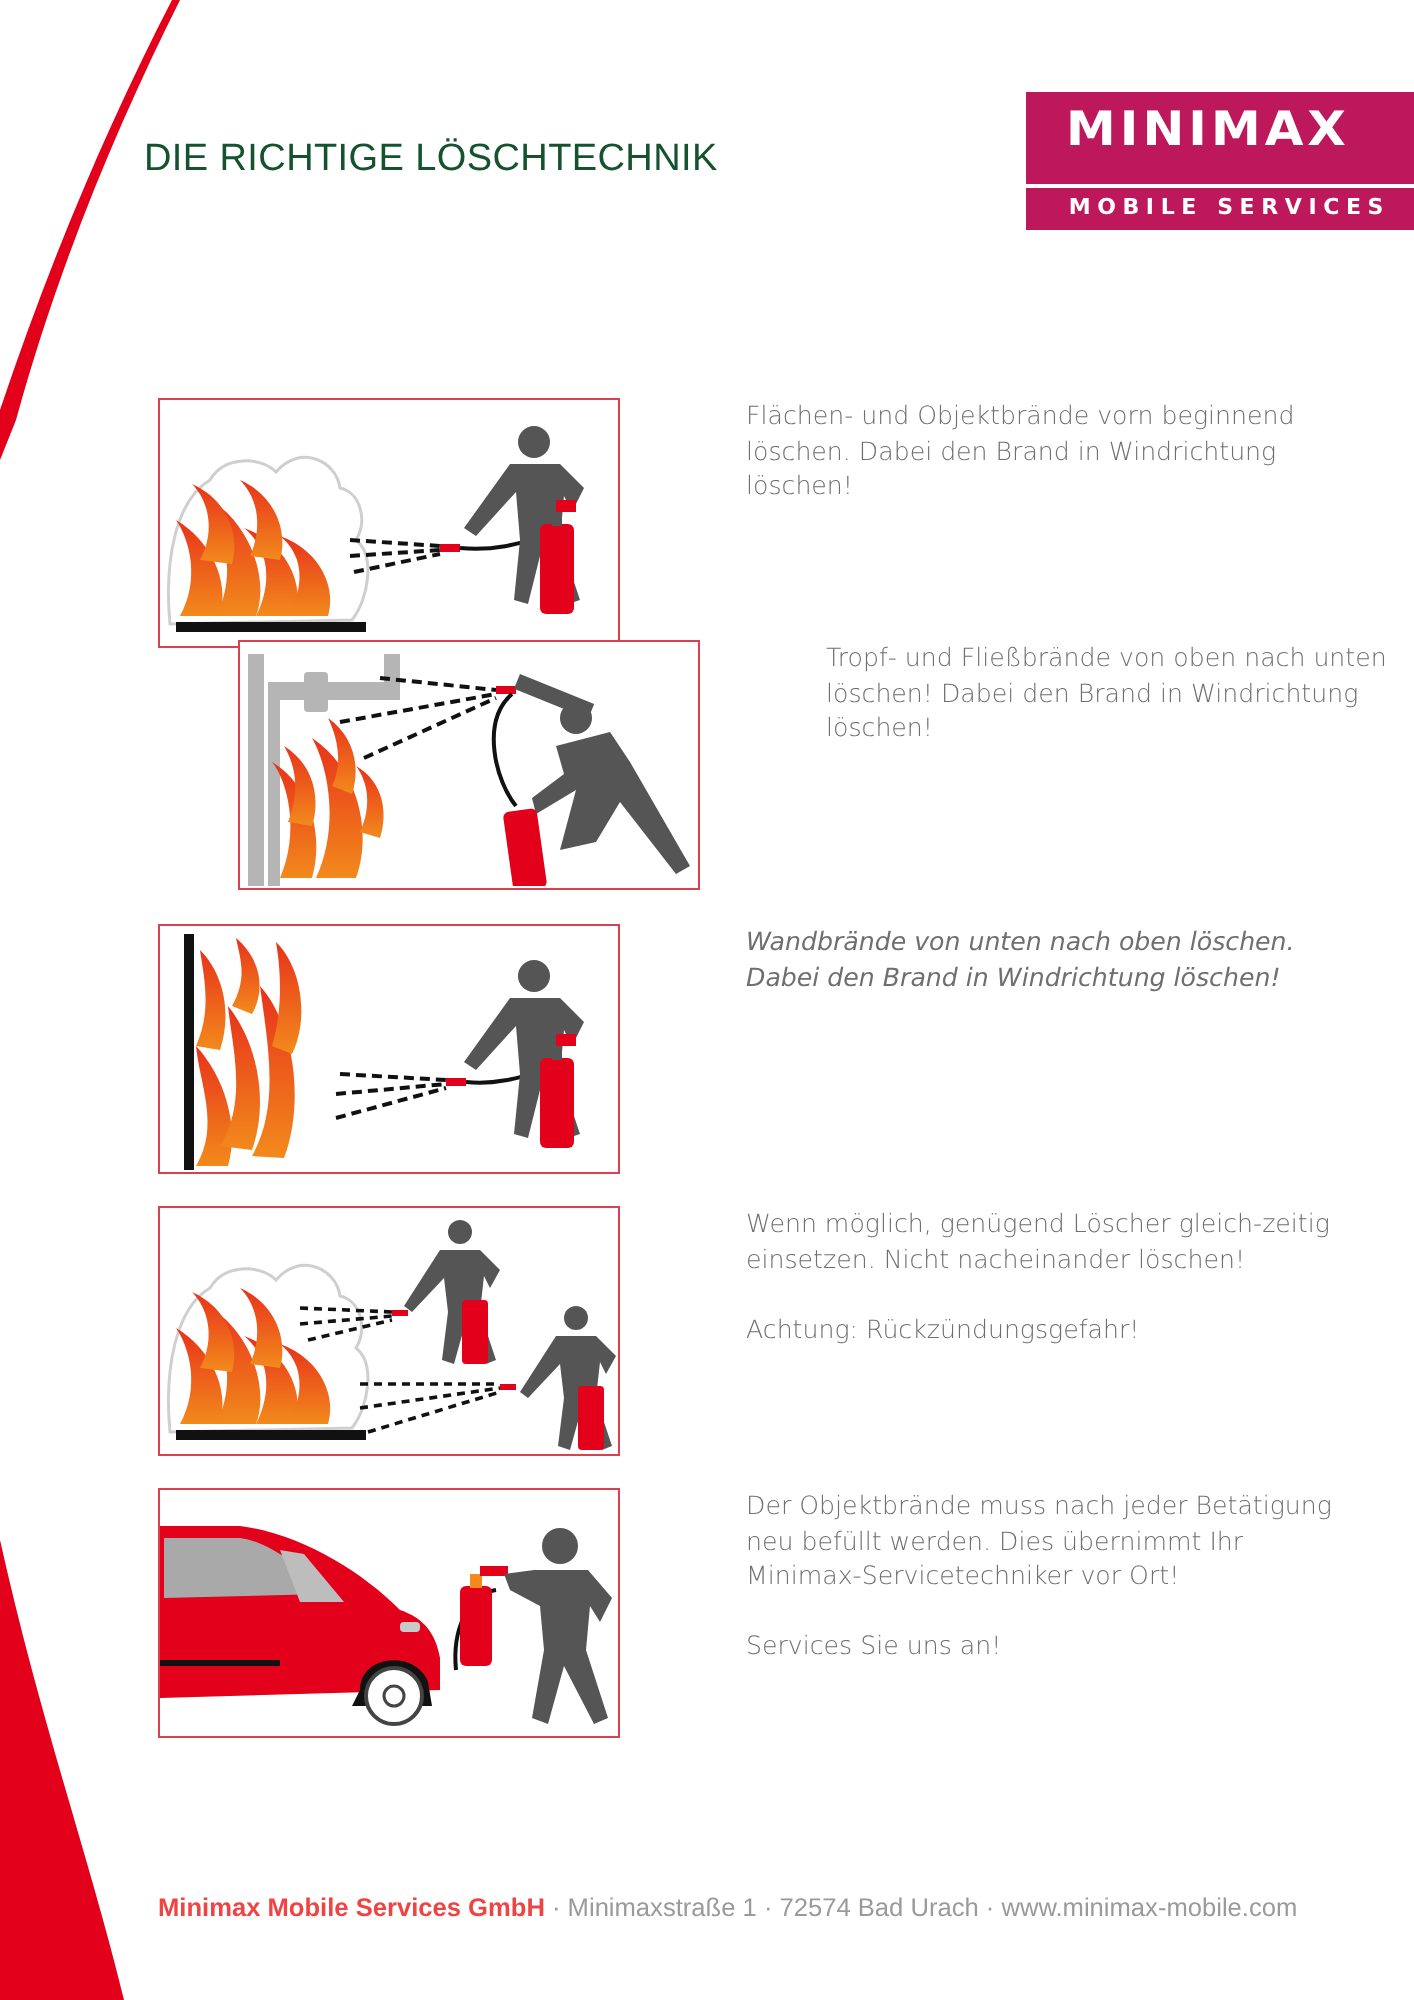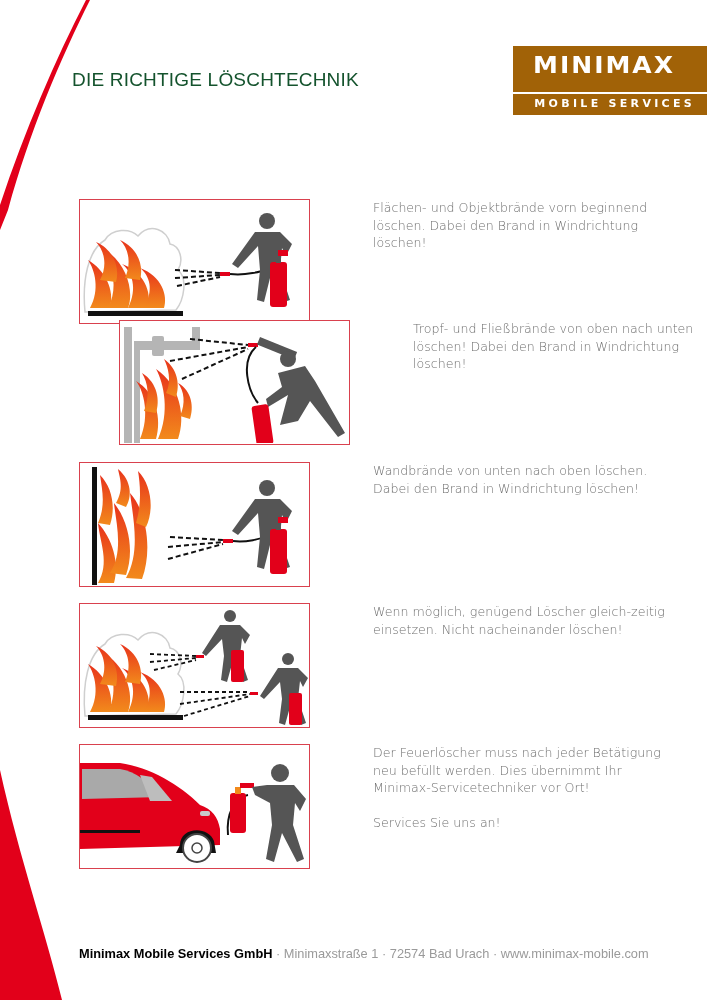--- a/index.html
+++ b/index.html
@@ -10,21 +10,21 @@
   }
   .swoosh { position: absolute; left: 0; top: 0; width: 707px; height: 1000px; pointer-events: none; }
   .title {
     position: absolute; left: 72px; top: 69px;
     font-family: "Liberation Sans", sans-serif;
     font-size: 19px; font-weight: 400; letter-spacing: 0.2px;
     color: #14532d;
   }
   .logo {
     position: absolute; left: 513px; top: 46px; width: 194px; height: 69px;
-    background: #a16207;
+    background: #be185d;
   }
   .logo .brand {
     position: absolute; left: 0; top: 4px; width: 182px; text-align: center;
     font-family: "DejaVu Sans", sans-serif; font-weight: 700;
     font-size: 25px; letter-spacing: 2px; color: #ffffff; transform: scaleY(0.95);
   }
   .logo .sep { position: absolute; left: 0; top: 46px; width: 194px; height: 2px; background: #ffffff; }
   .logo .sub {
     position: absolute; right: 12px; top: 51px;
     font-family: "DejaVu Sans", sans-serif; font-weight: 700;
@@ -40,21 +40,21 @@
   .text {
     position: absolute; left: 373px; top: 0; width: 300px;
     font-family: "DejaVu Sans", sans-serif; font-size: 12.6px; line-height: 17.6px;
     color: #6f6f6f; font-weight: 300;
   }
   .text p { margin: 0 0 17.6px 0; }
   .footer {
     position: absolute; left: 79px; top: 946px;
     font-family: "Liberation Sans", sans-serif; font-size: 12.8px; color: #9a9a9a;
   }
-  .footer .company { color: #000000; font-weight: 700; }
+  .footer .company { color: #ef4444; font-weight: 700; }
 </style>
 </head>
 <body>
 
 <svg class="swoosh" viewBox="0 0 707 1000">
   <path d="M86,0 L90,0 C60,60 30,130 8,210 L0,230 L0,205 C25,130 55,60 86,0 Z" fill="#e2001a"></path>
   <path d="M0,770 L0,1000 L62,1000 C45,930 20,860 0,770 Z" fill="#e2001a"></path>
 </svg>
 
 <div class="title">DIE RICHTIGE LÖSCHTECHNIK</div>
@@ -141,21 +141,21 @@
         <path d="M158,52 L185,45 L195,60 L225,112 L218,116 L190,80 L178,100 L160,104 L168,74 L148,86 L146,78 L162,66 Z"></path>
       </g>
       <rect x="134" y="84" width="17" height="40" rx="3" fill="#e2001a" transform="rotate(-8 142 104)"></rect>
     </svg>
   </div>
   <div class="text">
     <p>Tropf- und Fließbrände von oben nach unten löschen! Dabei den Brand in Windrichtung löschen!</p>
   </div>
 </div>
 
-<div class="row" style="top:462px;">
+<div class="row" style="top:462px;font-style:italic;">
   <div class="pic">
     <svg width="228" height="122" viewBox="0 0 228 122">
       <defs>
         <linearGradient id="fl3" x1="0" y1="1" x2="0" y2="0">
             <stop offset="0" stop-color="#f28a1c"></stop>
             <stop offset="1" stop-color="#e8321b"></stop>
           </linearGradient>
       </defs>
       <rect x="12" y="4" width="5" height="118" fill="#111"></rect>
       <g fill="url(#fl3)">
@@ -221,20 +221,21 @@
         <path d="M140,21 L160,21 L170,31 L165,40 L162,34 L160,52 L168,76 L163,78 L152,60 L147,78 L141,76 L144,52 L142,35 L126,52 L122,49 Z"></path>
         <circle cx="208" cy="55" r="6"></circle>
         <path d="M198,64 L218,64 L228,74 L223,83 L220,77 L218,95 L226,119 L221,121 L210,103 L205,121 L199,119 L202,95 L200,78 L184,95 L180,92 Z"></path>
       </g>
       <rect x="151" y="46" width="13" height="32" rx="2" fill="#e2001a"></rect>
       <rect x="209" y="89" width="13" height="32" rx="2" fill="#e2001a"></rect>
     </svg>
   </div>
   <div class="text">
     <p>Wenn möglich, genügend Löscher gleich-zeitig einsetzen. Nicht nacheinander löschen!</p>
+    <p>Achtung: Rückzündungsgefahr!</p>
   </div>
 </div>
 
 <div class="row" style="top:744px;">
   <div class="pic">
     <svg width="228" height="122" viewBox="0 0 228 122">
       <path d="M0,18 L40,18 C70,22 100,40 120,60 C132,64 138,72 140,84 L140,100 L0,104 Z" fill="#e2001a"></path>
       <path d="M2,24 L40,24 C55,26 70,38 82,52 L2,54 Z" fill="#a9a9a9"></path>
       <path d="M60,30 L72,32 L92,56 L70,56 Z" fill="#bdbdbd"></path>
       <rect x="0" y="85" width="60" height="3" fill="#111"></rect>
@@ -246,20 +247,20 @@
       <rect x="150" y="48" width="16" height="40" rx="3" fill="#e2001a"></rect>
       <rect x="155" y="42" width="6" height="7" fill="#f28a1c"></rect>
       <rect x="160" y="38" width="14" height="5" fill="#e2001a"></rect>
       <g fill="#555">
         <circle cx="200" cy="28" r="9"></circle>
         <path d="M187,40 L214,40 L226,54 L220,66 L215,58 L213,80 L224,114 L217,117 L202,88 L194,117 L186,114 L192,80 L190,58 L175,50 L172,42 Z"></path>
       </g>
     </svg>
   </div>
   <div class="text">
-    <p>Der Feuerlöscher muss nach jeder Betätigung neu befüllt werden. Dies übernimmt Ihr Minimax-Servicetechniker vor Ort!</p>
+    <p>Der Objektbrände muss nach jeder Betätigung neu befüllt werden. Dies übernimmt Ihr Minimax-Servicetechniker vor Ort!</p>
     <p>Services Sie uns an!</p>
   </div>
 </div>
 
 <div class="footer">
   <span class="company">Minimax Mobile Services GmbH</span><span> · Minimaxstraße 1 · 72574 Bad Urach · www.minimax-mobile.com</span>
 </div>
 
 </body></html>

